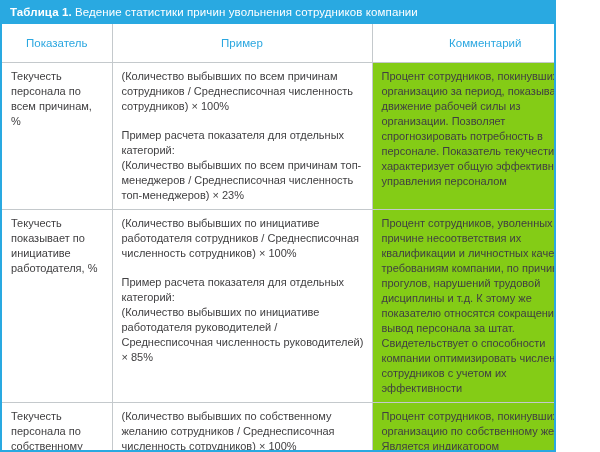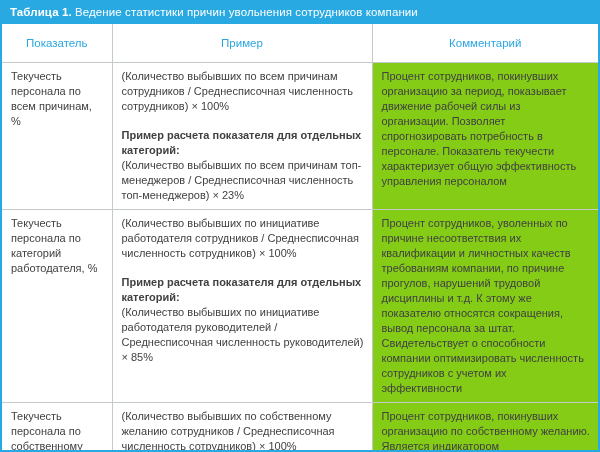--- a/index.html
+++ b/index.html
@@ -4,21 +4,21 @@
 <style>
   html, body { margin: 0; padding: 0; }
   body {
     width: 600px; height: 452px;
     background: #ffffff;
     font-family: "Liberation Sans", "DejaVu Sans", sans-serif;
     -webkit-font-smoothing: antialiased;
   }
   .table-wrap {
     box-sizing: border-box;
-    width: 600px; height: 452px;
+    width: 556px; height: 452px;
     border: 2px solid #29a9e1;
     overflow: hidden;
     background: #ffffff;
   }
   .title-bar {
     background: #29a9e1;
     color: #ffffff;
     font-size: 11.5px;
     line-height: 13px;
     padding: 4px 8px 5px 8px;
@@ -55,21 +55,21 @@
     line-height: 15px;
     color: #414042;
     padding: 6px 8px 6px 9px;
     background: #ffffff;
   }
   td.comment { background: #84cc16; }
   tr.r1 td { height: 106px; }
   tr.r2 td { height: 136px; }
   tr.r3 td { height: 105px; }
   td p { margin: 0; }
-  td p.example-title { margin-top: 14px; font-weight: bold; }
+  td p.example-title { margin-top: 14px; }
   th:first-child, td:first-child { border-left: none; }
   th:last-child, td:last-child { border-right: none; margin-top: 32px; }
 </style>
 </head>
 <body>
 
 <div class="table-wrap">
   <div class="title-bar">
     <span class="title-bold">Таблица 1.</span><span class="title-rest"> Ведение статистики причин увольнения сотрудников компании</span>
   </div>
@@ -90,21 +90,21 @@
       <tr class="r1">
         <td>Текучесть персонала по всем причинам, %</td>
         <td>
           <p>(Количество выбывших по всем причинам сотрудников / Среднесписочная численность сотрудников) × 100%</p>
           <p class="example-title">Пример расчета показателя для отдельных категорий:</p>
           <p>(Количество выбывших по всем причинам топ-менеджеров / Среднесписочная численность топ-менеджеров) × 23%</p>
         </td>
         <td class="comment">Процент сотрудников, покинувших организацию за период, показывает движение рабочей силы из организации. Позволяет спрогнозировать потребность в персонале. Показатель текучести характеризует общую эффективность управления персоналом</td>
       </tr>
       <tr class="r2">
-        <td>Текучесть персонала по категорий работодателя, %</td>
+        <td>Текучесть показывает по инициативе работодателя, %</td>
         <td>
           <p>(Количество выбывших по инициативе работодателя сотрудников / Среднесписочная численность сотрудников) × 100%</p>
           <p class="example-title">Пример расчета показателя для отдельных категорий:</p>
           <p>(Количество выбывших по инициативе работодателя руководителей / Среднесписочная численность руководителей) × 85%</p>
         </td>
         <td class="comment">Процент сотрудников, уволенных по причине несоответствия их квалификации и личностных качеств требованиям компании, по причине прогулов, нарушений трудовой дисциплины и т.д. К этому же показателю относятся сокращения, вывод персонала за штат. Свидетельствует о способности компании оптимизировать численность сотрудников с учетом их эффективности</td>
       </tr>
       <tr class="r3">
         <td>Текучесть персонала по собственному желанию, %</td>
         <td>

